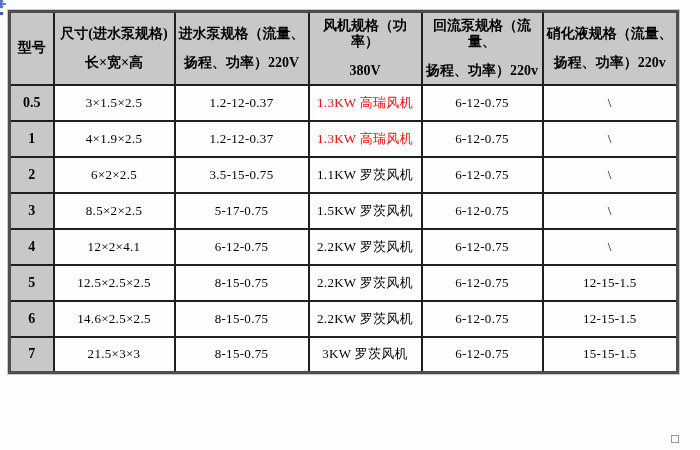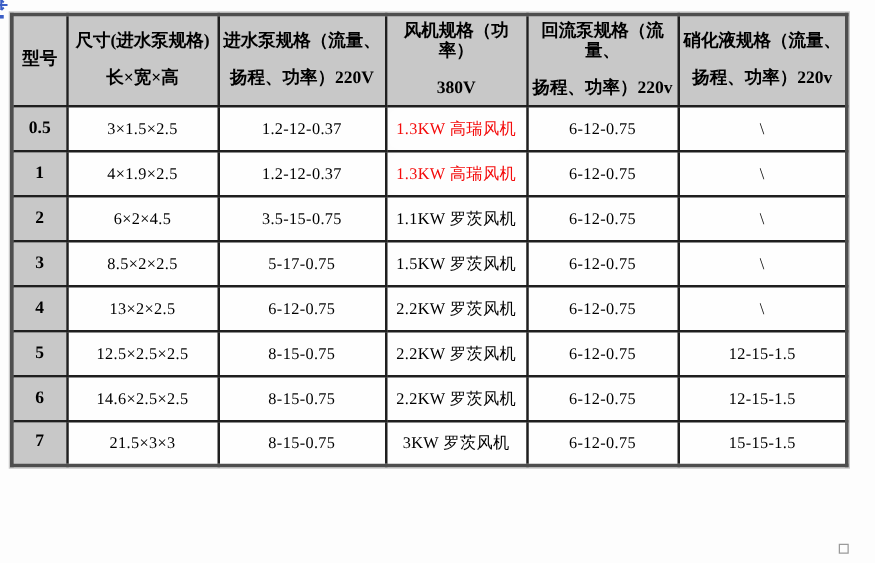--- a/index.html
+++ b/index.html
@@ -142,37 +142,37 @@
       <tr>
         <td class="model-cell">1</td>
         <td class="data-cell">4×1.9×2.5</td>
         <td class="data-cell">1.2-12-0.37</td>
         <td class="data-cell red">1.3KW 高瑞风机</td>
         <td class="data-cell">6-12-0.75</td>
         <td class="data-cell">\</td>
       </tr>
       <tr>
         <td class="model-cell">2</td>
-        <td class="data-cell">6×2×4.5</td>
+        <td class="data-cell">6×2×2.5</td>
         <td class="data-cell">3.5-15-0.75</td>
         <td class="data-cell">1.1KW 罗茨风机</td>
         <td class="data-cell">6-12-0.75</td>
         <td class="data-cell">\</td>
       </tr>
       <tr>
         <td class="model-cell">3</td>
         <td class="data-cell">8.5×2×2.5</td>
         <td class="data-cell">5-17-0.75</td>
         <td class="data-cell">1.5KW 罗茨风机</td>
         <td class="data-cell">6-12-0.75</td>
         <td class="data-cell">\</td>
       </tr>
       <tr>
         <td class="model-cell">4</td>
-        <td class="data-cell">13×2×2.5</td>
+        <td class="data-cell">12×2×4.1</td>
         <td class="data-cell">6-12-0.75</td>
         <td class="data-cell">2.2KW 罗茨风机</td>
         <td class="data-cell">6-12-0.75</td>
         <td class="data-cell">\</td>
       </tr>
       <tr>
         <td class="model-cell">5</td>
         <td class="data-cell">12.5×2.5×2.5</td>
         <td class="data-cell">8-15-0.75</td>
         <td class="data-cell">2.2KW 罗茨风机</td>

